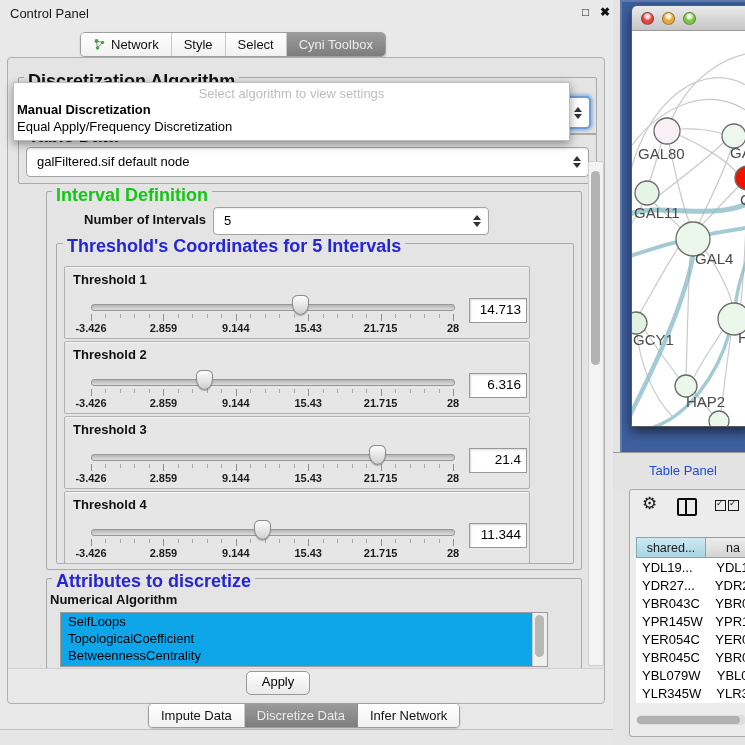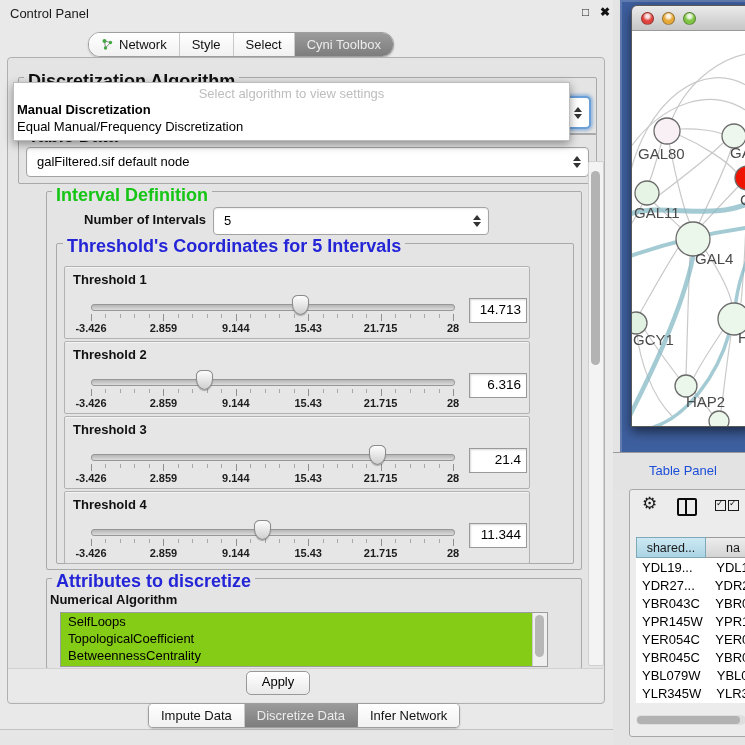--- a/index.html
+++ b/index.html
@@ -9,21 +9,21 @@
   .cp{position:absolute;left:0;top:0;width:613px;height:729px;background:#e9e9e9;border-bottom:1px solid #c2c2c2;}
   .cp-title{position:absolute;left:10px;top:6px;font-size:13px;color:#1a1a1a;}
   .cp-min{position:absolute;left:582px;top:5px;font-size:12px;color:#222;cursor:default;}
   .cp-close{position:absolute;left:600px;top:5px;font-size:12px;font-weight:bold;color:#111;cursor:default;}
   .seg{position:absolute;display:flex;height:23px;background:#fff;border:1px solid #9e9e9e;border-radius:5px;
        overflow:hidden;box-shadow:0 1px 2px rgba(0,0,0,.18);}
   .seg .tab{display:flex;align-items:center;gap:5px;padding:0 12px;font-size:13px;color:#111;
        background:linear-gradient(#ffffff,#f1f1f1);border-right:1px solid #c9c9c9;white-space:nowrap;}
   .seg .tab:last-child{border-right:none;}
   .seg .tab.sel{background:linear-gradient(#9b9b9b,#7d7d7d);color:#ececec;border-right-color:#8a8a8a;}
-  .top-tabs{left:88px;top:32px;border-radius:12px;}
+  .top-tabs{left:80px;top:32px;}
   .bottom-tabs{left:148px;top:703px;}
   .inner-panel{position:absolute;left:7px;top:57px;width:596px;height:645px;background:#e4e4e4;
        border:1px solid #b0b0b0;border-radius:4px;}
   .group{position:absolute;border:1px solid #a9a9a9;border-radius:2px;}
   .gtitle{position:absolute;font-size:18px;font-weight:bold;background:#e4e4e4;padding:0 4px;color:#111;
        white-space:nowrap;z-index:3;}
   .gtitle.green{color:#16c516;}
   .gtitle.blue{color:#2525d8;}
   .alg-group{left:18px;top:77px;width:577px;height:56px;}
   .td-group{left:18px;top:133px;width:577px;height:49px;}
@@ -61,21 +61,21 @@
   .sl-ticks{position:absolute;left:26px;top:47px;width:362px;height:8px;}
   .sl-ticks i{position:absolute;top:0;width:1px;}
   .sl-ticks i.mj{height:7px;background:#8f8f8f;}
   .sl-ticks i.mn{height:4px;background:#a8a8a8;}
   .sl-labels{position:absolute;left:26px;top:55px;width:362px;height:13px;}
   .sl-labels span{position:absolute;transform:translateX(-50%);font-size:11px;font-weight:bold;color:#1d1d1d;white-space:nowrap;}
   .thr-val{position:absolute;left:404px;top:31px;width:51px;height:20px;background:#fff;border:1px solid #999;
        box-shadow:inset 1px 1px 2px rgba(0,0,0,.15);font-size:13.5px;text-align:right;padding:3px 5px 0 0;color:#000;}
   
   .attr-sub{position:absolute;left:50px;top:592px;font-size:13px;font-weight:bold;color:#111;}
-  .listbox{position:absolute;left:60px;top:612px;width:486px;height:53px;background:#84cc16;border:1px solid #9b9b9b;overflow:hidden;}
+  .listbox{position:absolute;left:60px;top:612px;width:486px;height:53px;background:#0ea5e9;border:1px solid #9b9b9b;overflow:hidden;}
   .litem{font-size:13px;line-height:17px;padding-left:7px;color:#000;white-space:nowrap;}
   .list-scroll{position:absolute;right:0;top:0;width:14px;height:100%;background:#efefef;border-left:1px solid #c9c9c9;}
   .list-thumb{position:absolute;left:2px;top:2px;width:9px;height:42px;background:#b7b7b7;border-radius:5px;}
   .apply-bar{position:absolute;left:8px;top:668px;width:595px;height:33px;background:#e9e9e9;
        border-top:1px solid #d2d2d2;border-radius:0 0 3px 3px;}
   .apply-btn{position:absolute;left:246px;top:671px;width:62px;height:22px;background:linear-gradient(#ffffff,#e9e9e9);
        border:1px solid #999;border-radius:5px;font-size:13px;text-align:center;line-height:20px;color:#000;}
   .vscroll{position:absolute;left:588px;top:161px;width:14px;height:503px;background:#f3f3f3;
        border:1px solid #d0d0d0;border-radius:2px;}
   .vthumb{position:absolute;left:2px;top:9px;width:9px;height:194px;background:#b3b3b3;border-radius:5px;}
@@ -158,21 +158,21 @@
       <span class="stepper">
           <i class="up"></i>
           <i class="down"></i>
         </span>
     </div>
 
     <div class="popup">
       <div class="hint">Select algorithm to view settings</div>
       <div id="popupOptions">
           <div class="opt b">Manual Discretization</div>
-          <div class="opt">Equal Manual/Frequency Discretization</div>
+          <div class="opt">Equal Apply/Frequency Discretization</div>
         </div>
     </div>
 
     <div class="group td-group"></div>
     <span class="gtitle" style="left:24px;top:126px;">Table Data</span>
     <div class="combo td-combo">
       <span class="ctext">galFiltered.sif default node</span>
       <span class="stepper">
           <i class="up"></i>
           <i class="down"></i>

